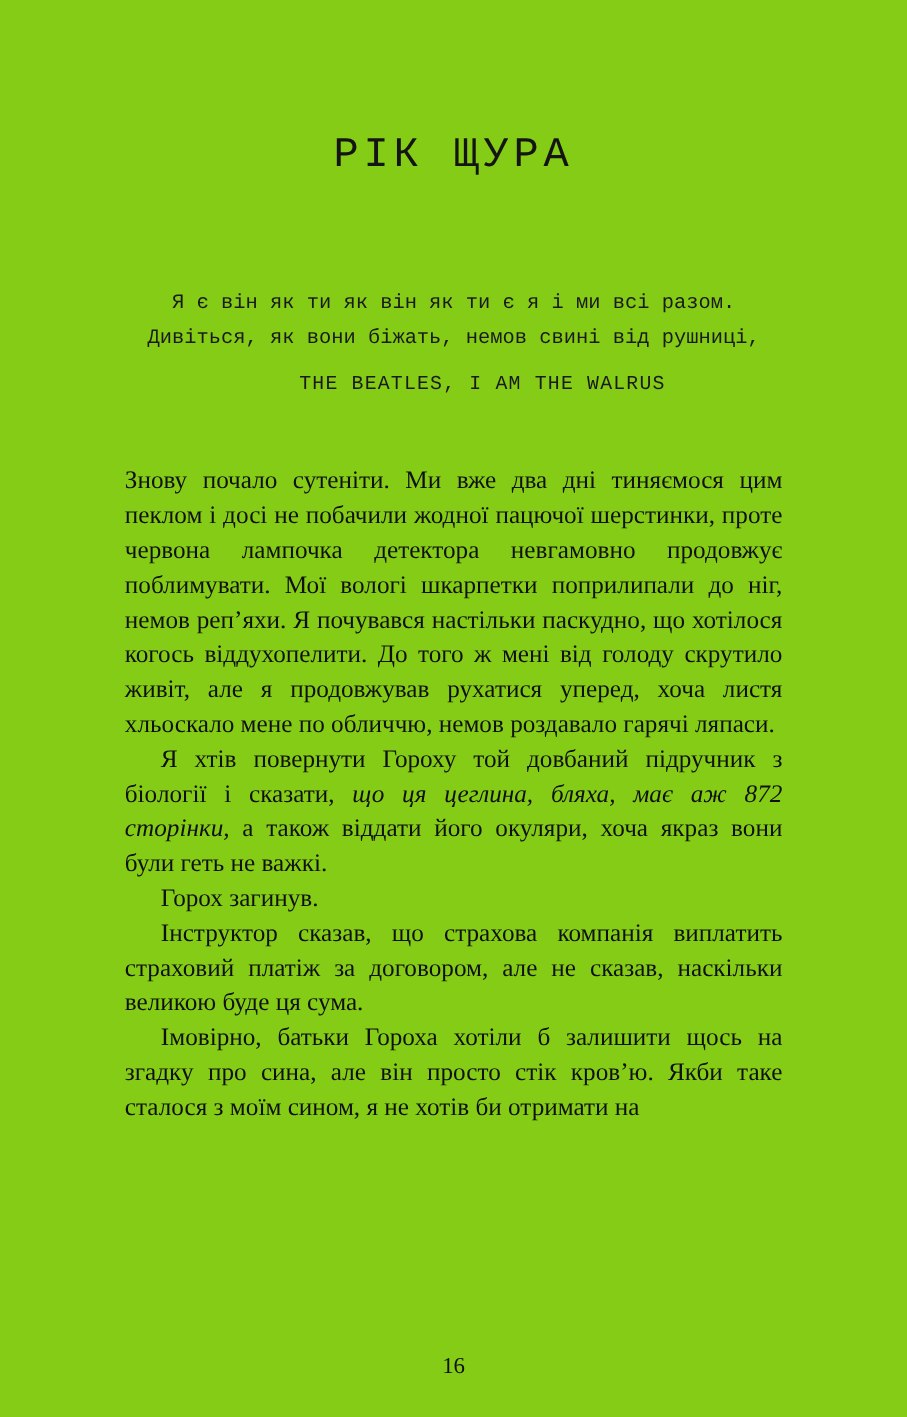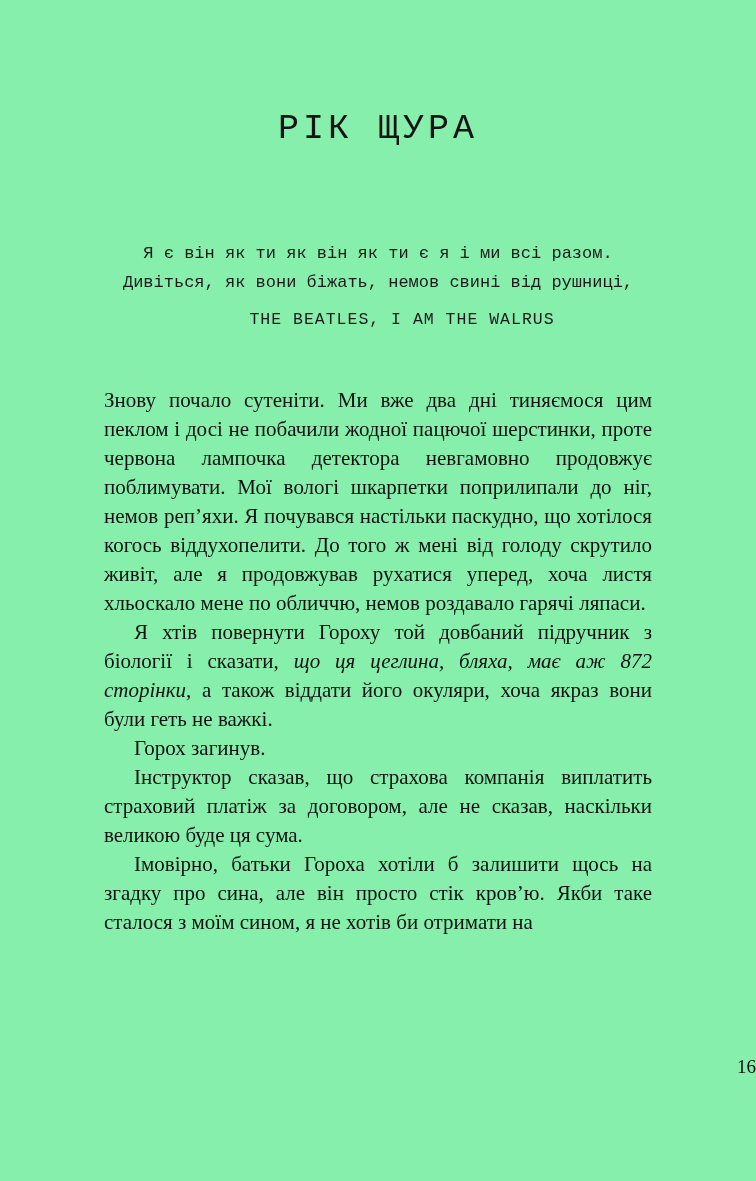--- a/index.html
+++ b/index.html
@@ -5,21 +5,21 @@
   html, body {
     margin: 0;
     padding: 0;
     background: #ffffff;
   }
   .page {
     position: relative;
     width: 756px;
     height: 1181px;
     margin: 0 auto;
-    background: #86efac;
+    background: #84cc16;
     color: #111111;
     overflow: hidden;
   }
   .chapter-title {
     margin: 0;
     padding-top: 110px;
     text-align: center;
     font-family: "Liberation Mono", "DejaVu Sans Mono", monospace;
     font-weight: 500;
     font-size: 35px;
@@ -57,24 +57,24 @@
     text-indent: 30px;
   }
   .body-text p.no-indent {
     text-indent: 0;
   }
   .italic {
     font-style: italic;
   }
   .page-number {
     position: absolute;
-    top: 1056px;
+    top: 1128px;
     left: 0;
     right: 0;
-    text-align: right;
+    text-align: center;
     font-family: "Liberation Serif", "DejaVu Serif", serif;
     font-size: 19px;
     color: #111111;
   }
 </style>
 </head>
 <body>
 
 <div class="page">
 

